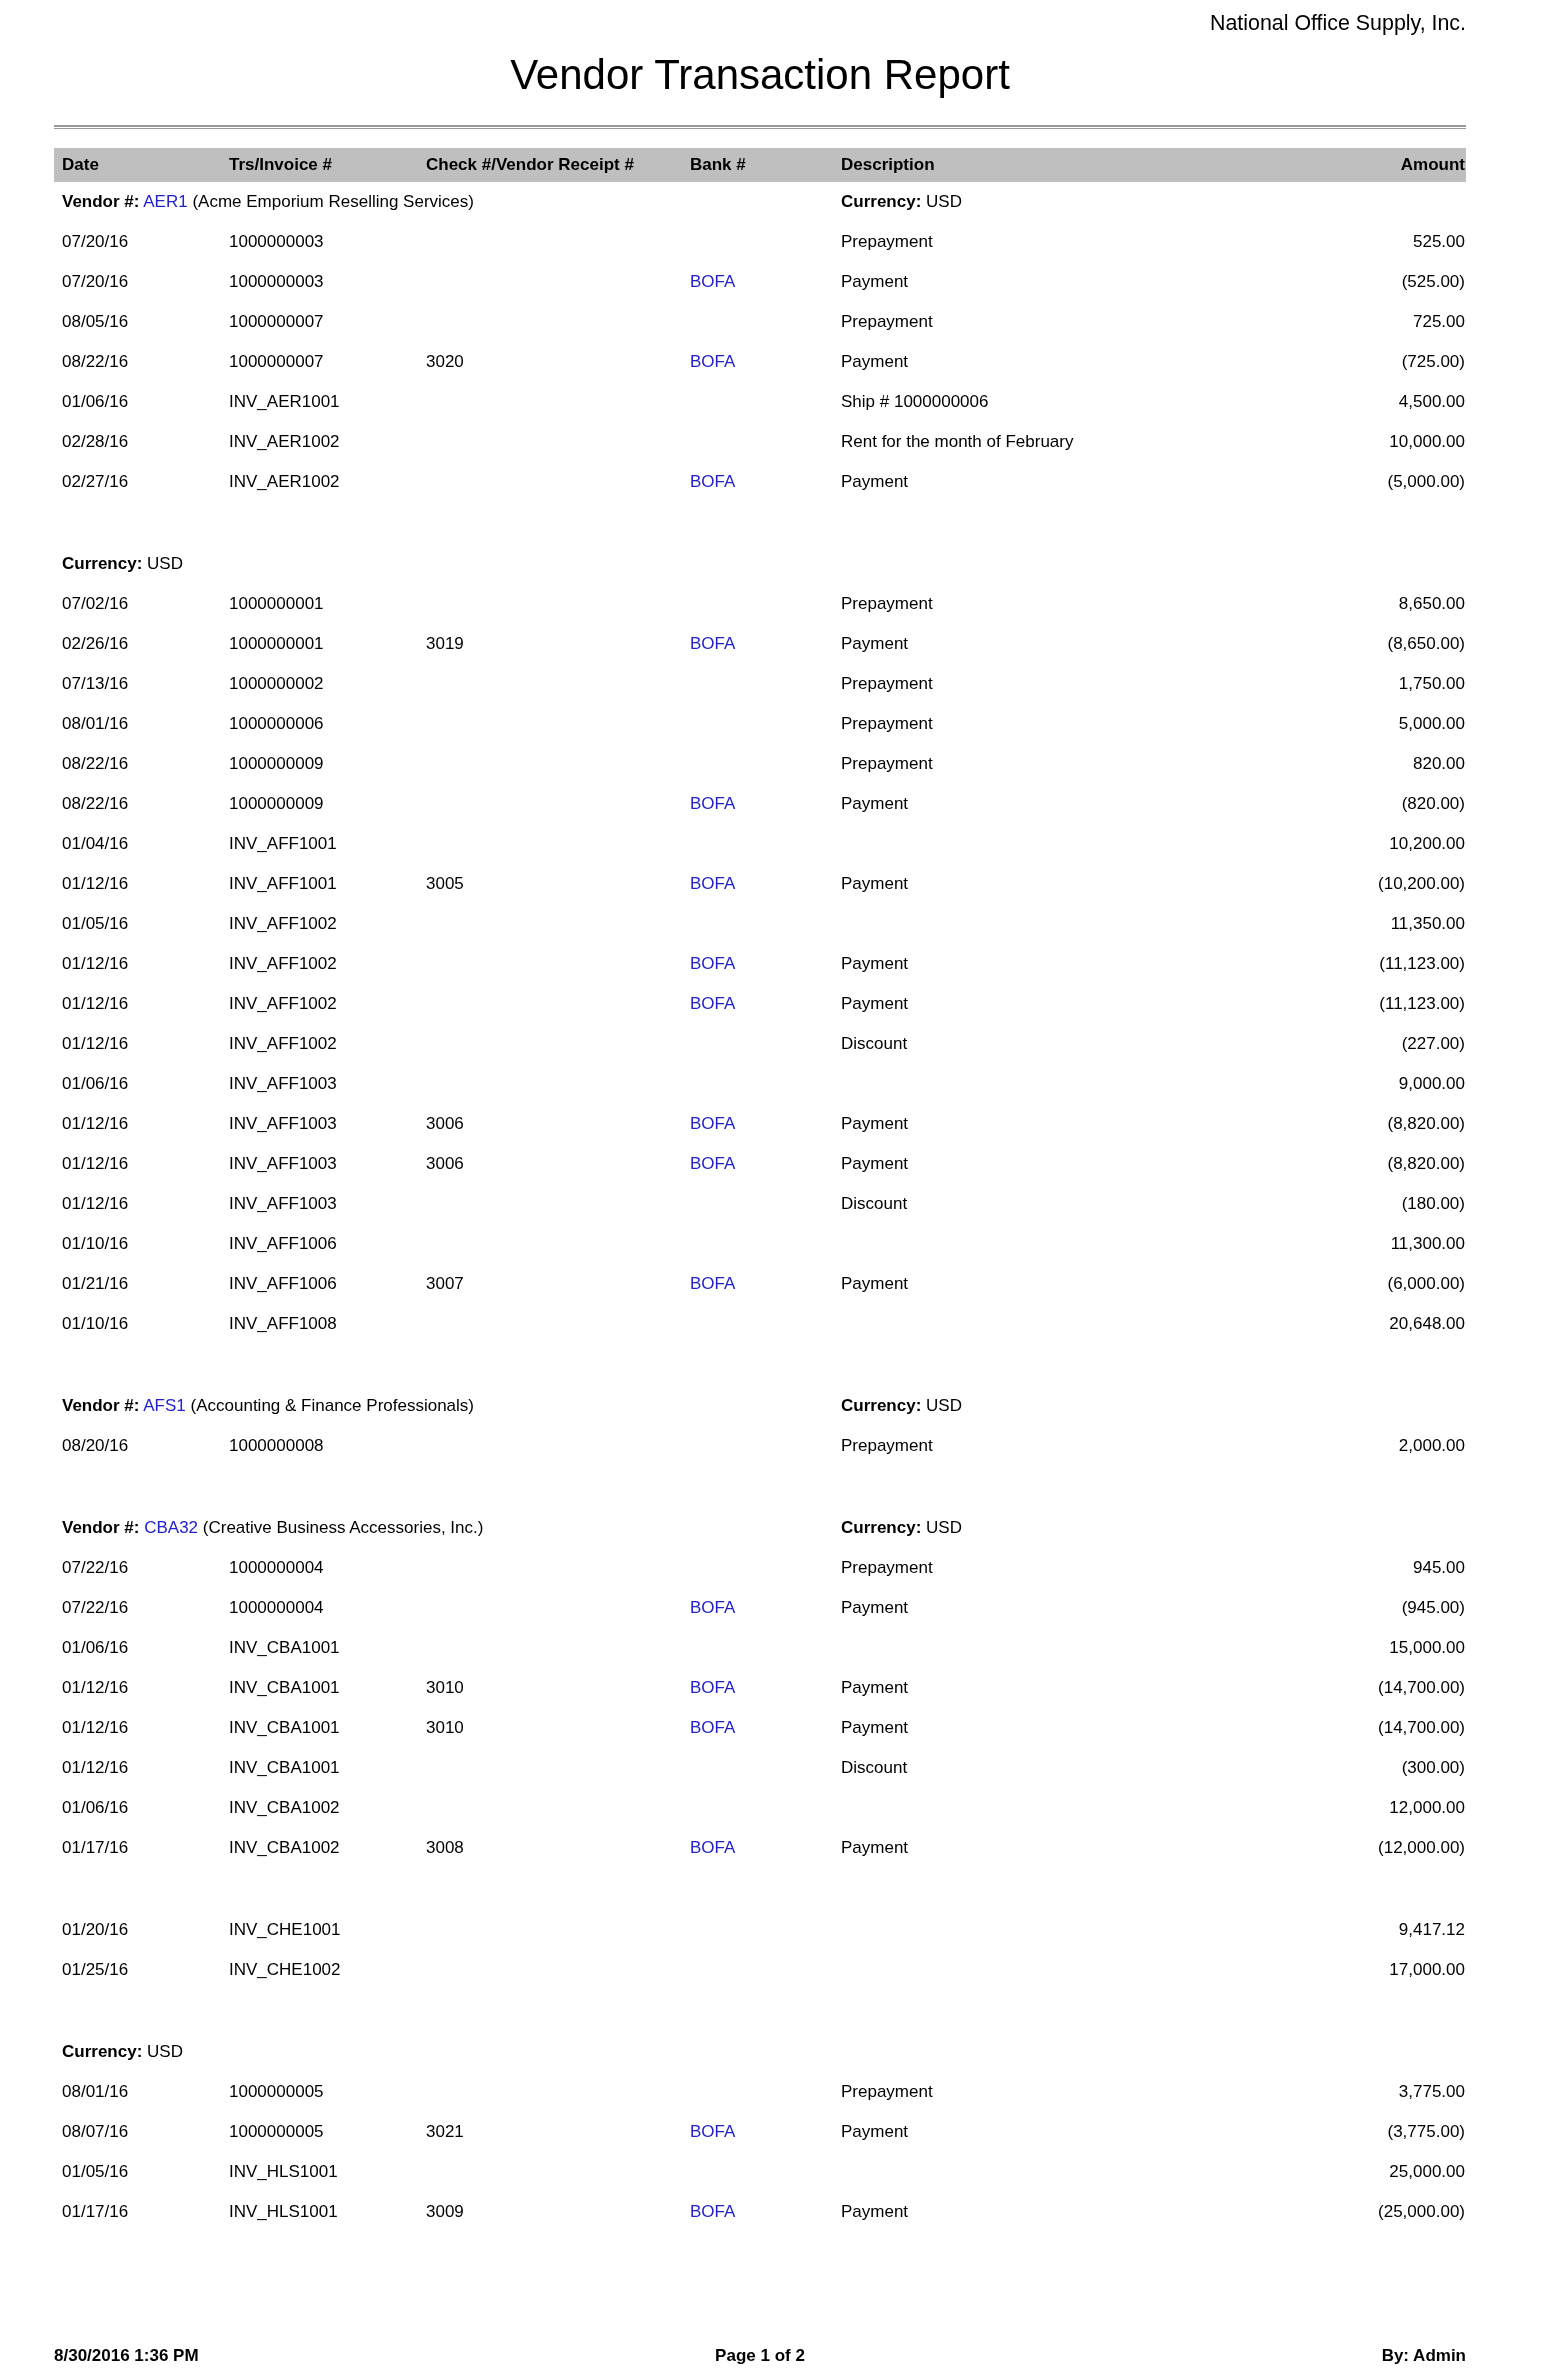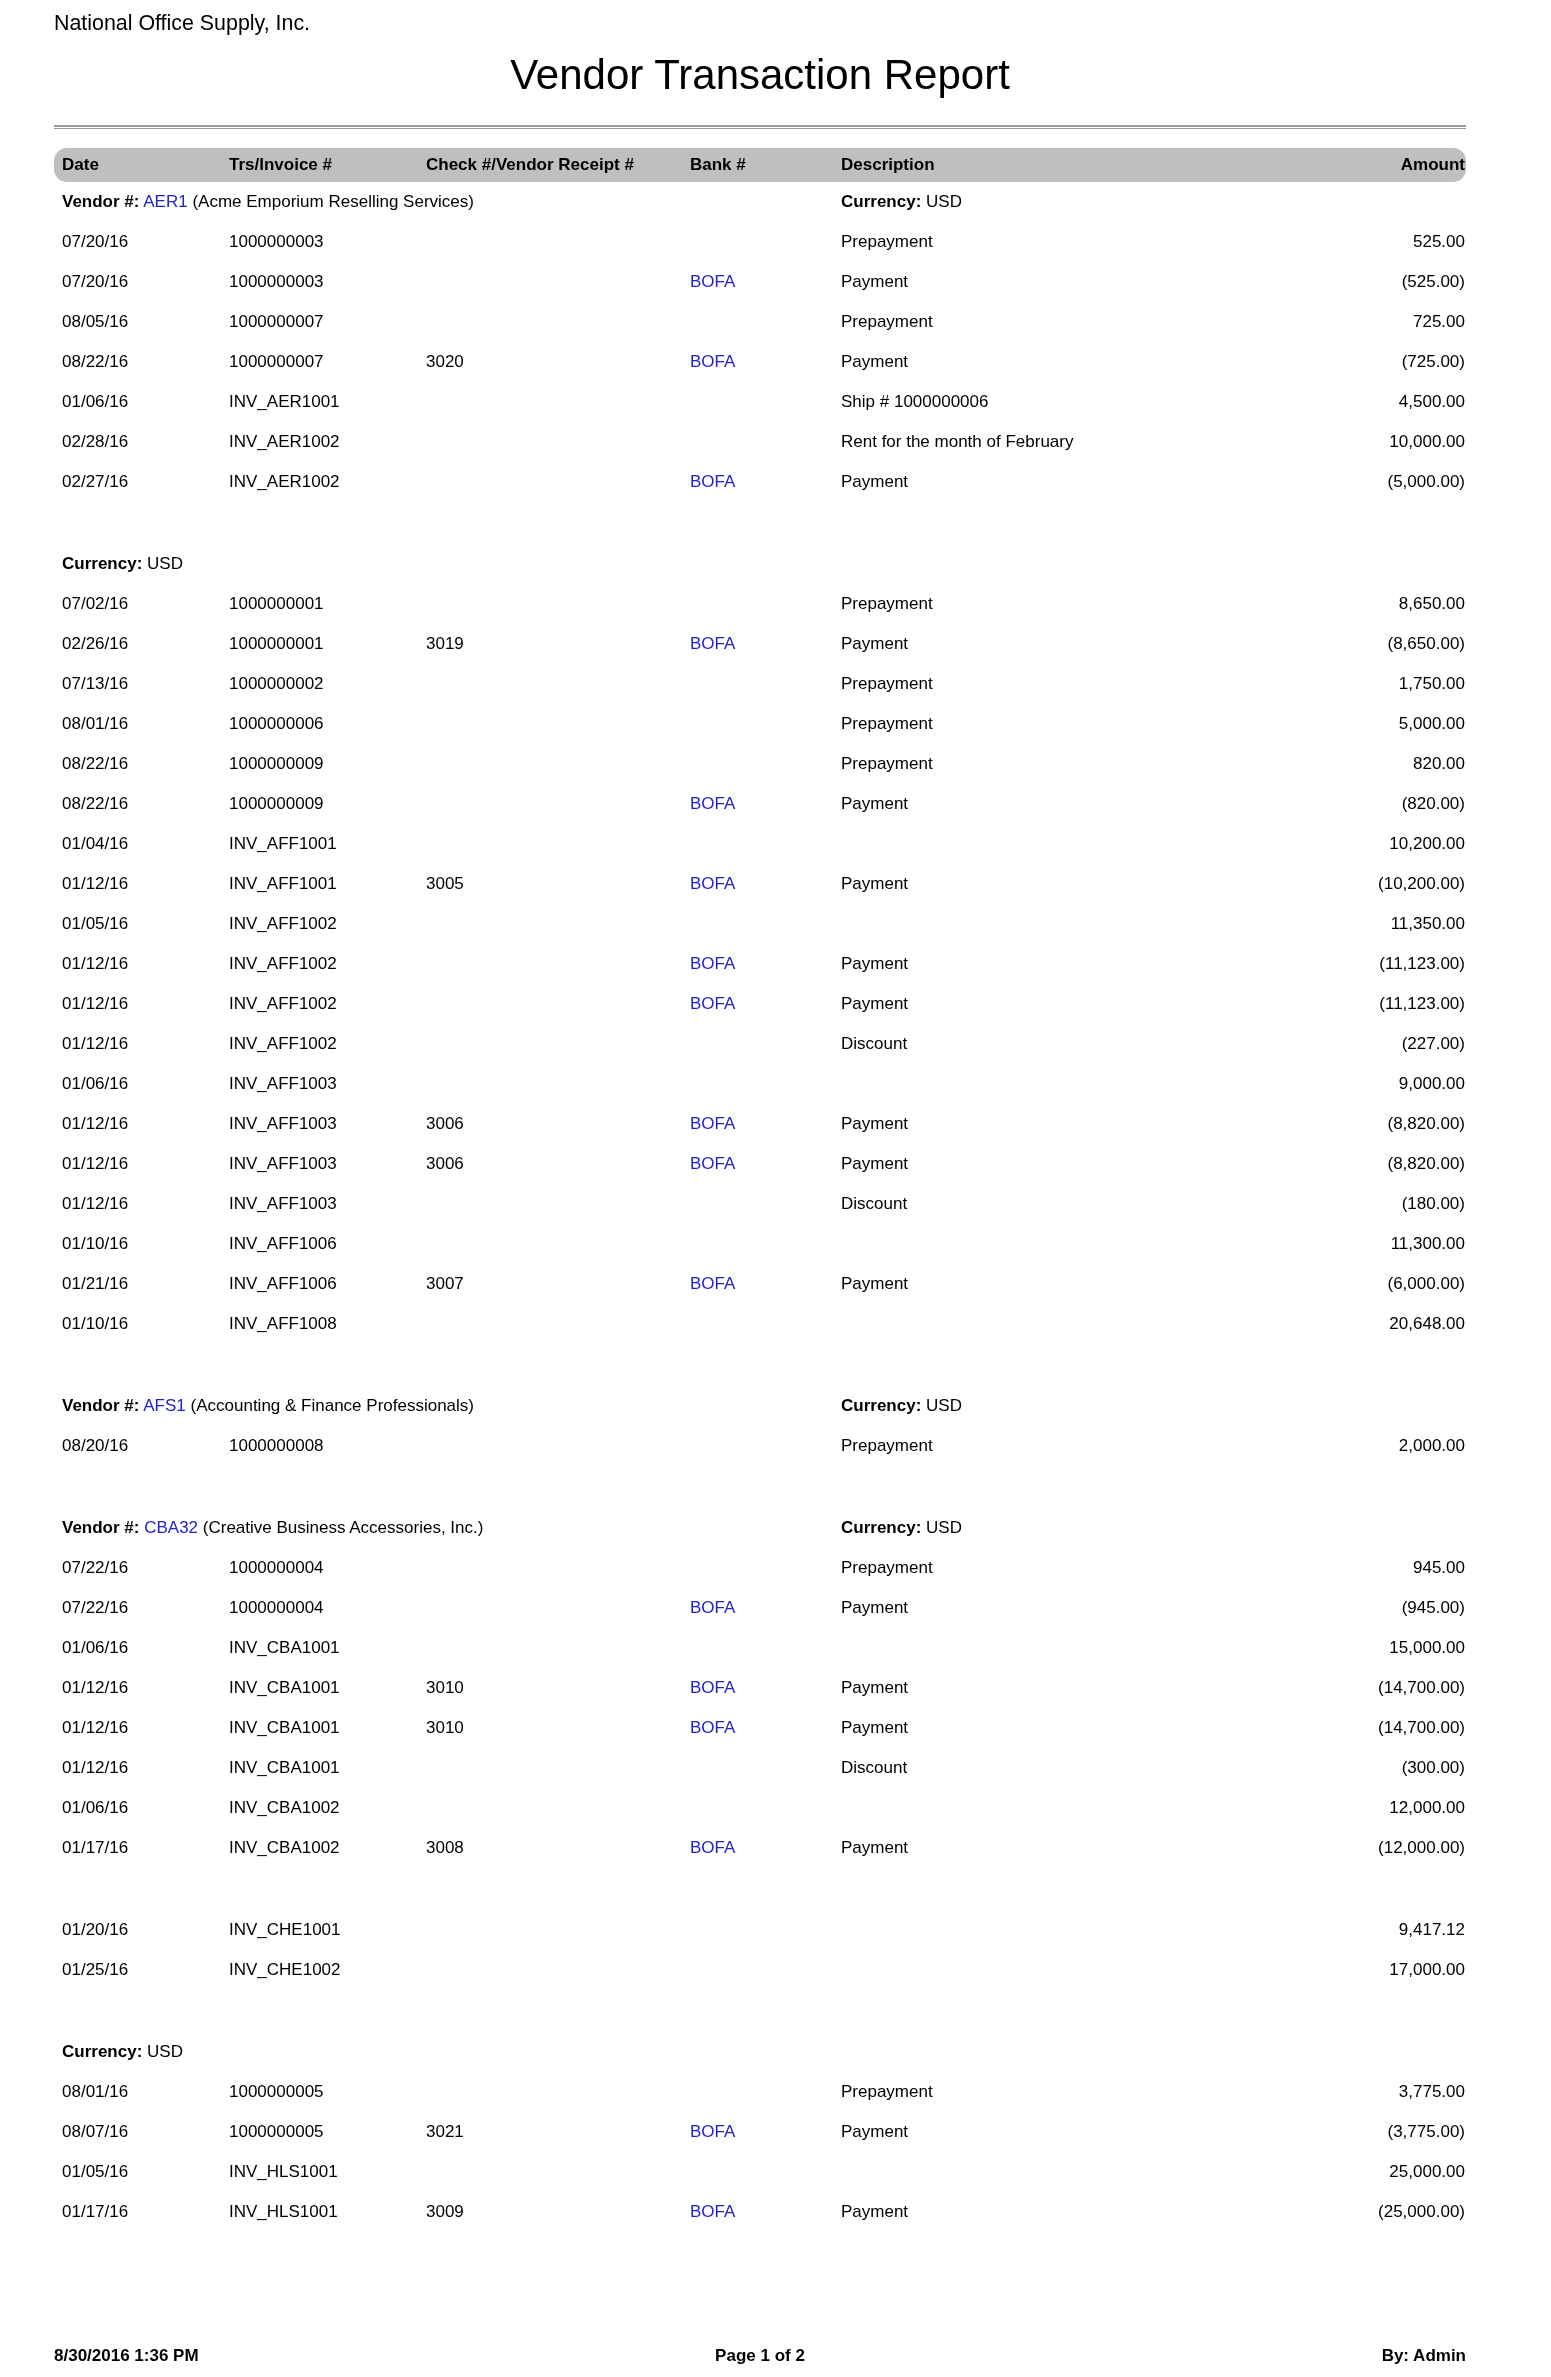--- a/index.html
+++ b/index.html
@@ -5,39 +5,38 @@
   * { box-sizing: border-box; margin: 0; padding: 0; }
   html, body { background: #ffffff; }
   body {
     width: 1551px; height: 2377px;
     position: relative; overflow: hidden;
     font-family: "Liberation Sans", sans-serif;
     color: #000;
   }
   .page { position: absolute; left: 54px; top: 0; width: 1412px; }
 
-  .company { text-align: left; font-size: 21.4px; line-height: 25px; padding-top: 10.7px; }
+  .company { text-align: right; font-size: 21.4px; line-height: 25px; padding-top: 10.7px; }
   .title   { text-align: center; font-size: 42px; line-height: 50px; margin-top: 14.3px; }
   .double-rule {
     margin-top: 25px; height: 3.6px;
     border-top: 2.7px solid #9a9a9a;
     border-bottom: 0.9px solid #9a9a9a;
   }
 
   .trow, .thead {
     display: grid;
     grid-template-columns: 167px 197px 264px 151px 382px 250px;
     align-items: center;
     font-size: 17px;
   }
   .thead {
     margin-top: 19.7px; height: 34px;
     background: var(--header-bg, #bfbfbf);
     font-weight: bold;
-    border-radius: 13px;
   }
   .trow { height: 40px; }
 
   .cell { padding-left: 8px; white-space: nowrap; overflow: hidden; }
   .c5 { text-align: right; padding-left: 0; padding-right: 0; }
   .span4 { grid-column: 1 / 5; }
 
   .vendor-block { margin-top: 42px; }
   .vendor-block:first-child { margin-top: 0; }
 

